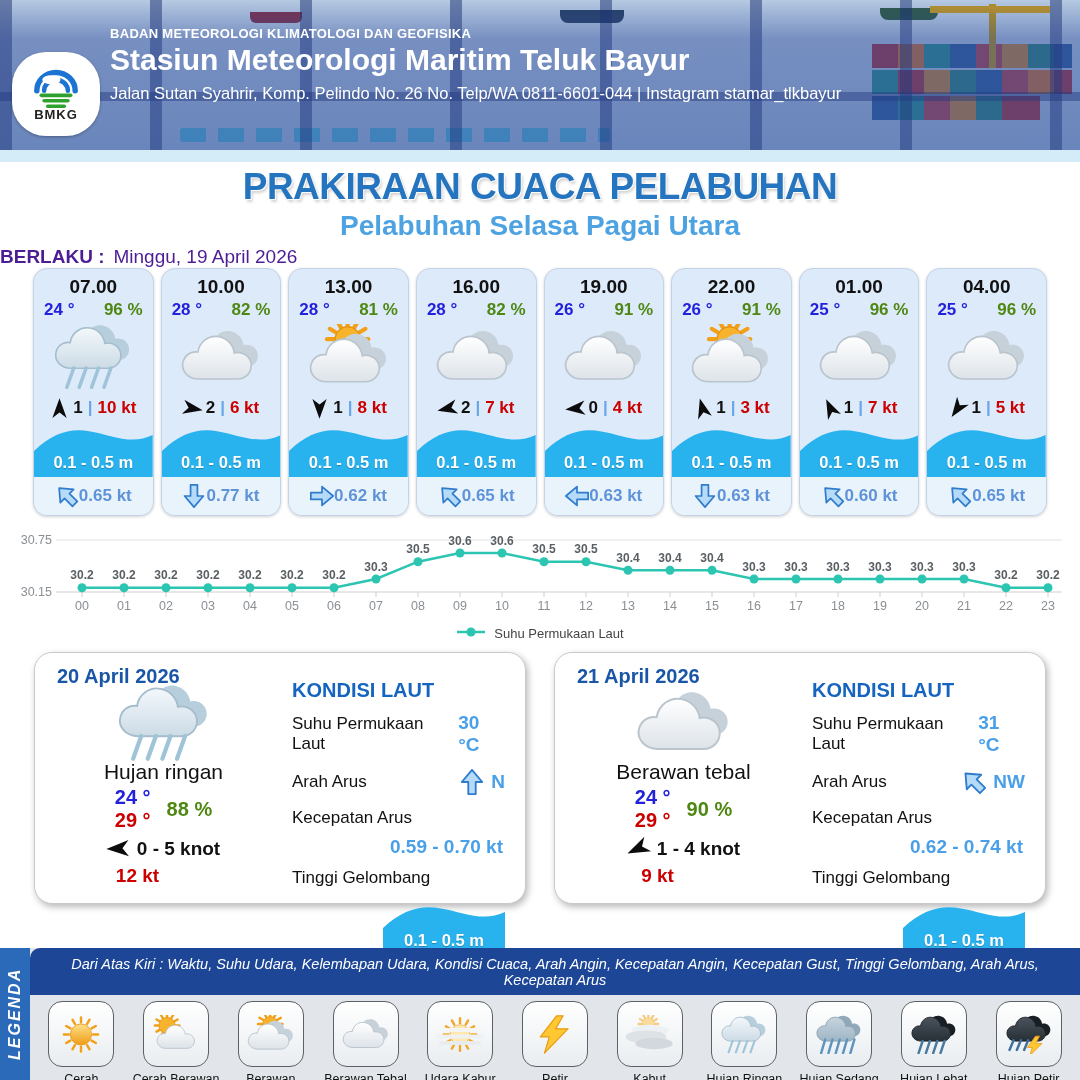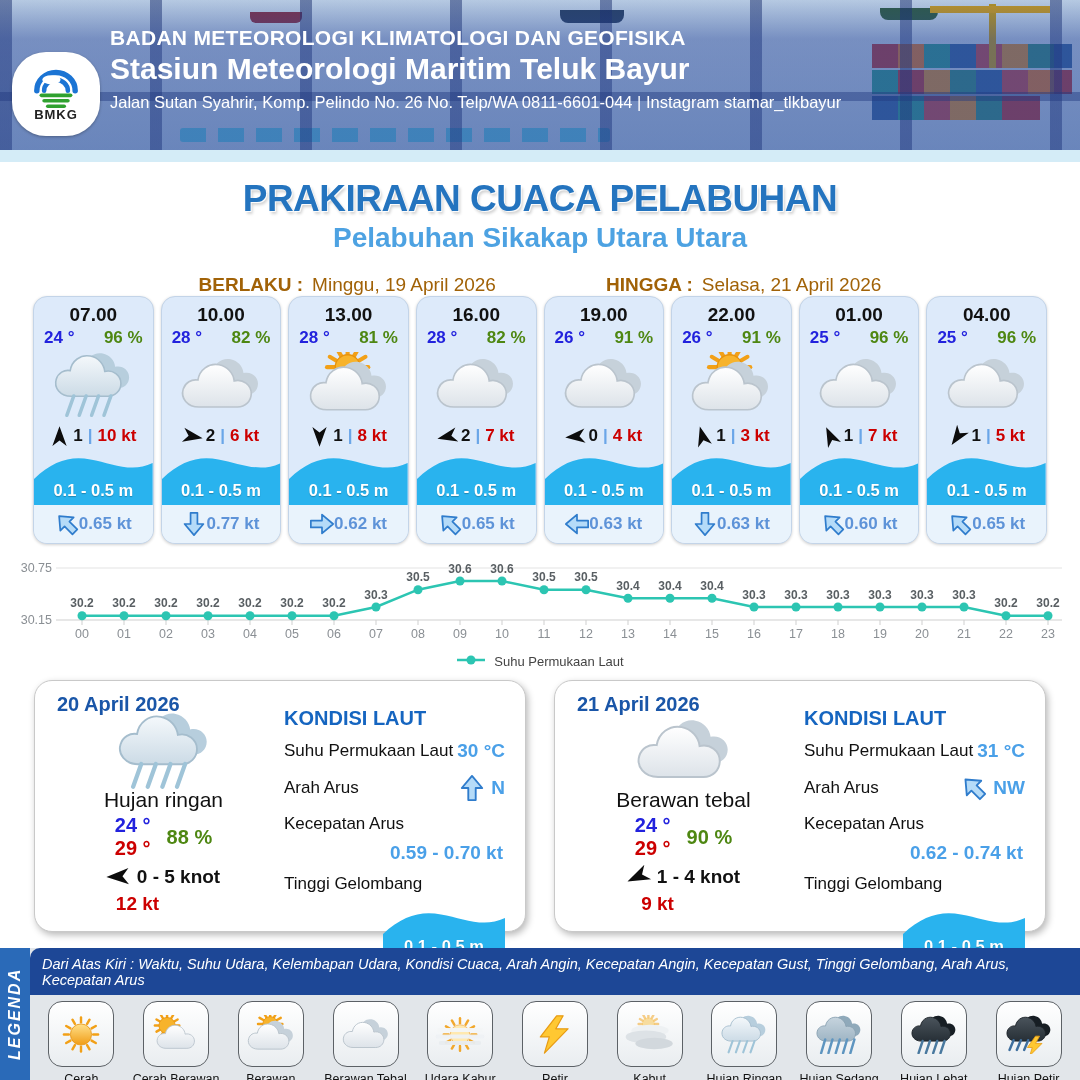--- a/index.html
+++ b/index.html
@@ -18,31 +18,31 @@
   .cont3{right:40px;top:96px;width:168px;height:24px;background:repeating-linear-gradient(90deg,#31669e 0 26px,#2a9d8f 26px 52px,#c04a4a 52px 78px,#d9902c 78px 104px,#2f8f7e 104px 130px,#b33939 130px 168px);}
   .crane-mast{right:84px;top:4px;width:7px;height:64px;background:#caa00f;}
   .crane-arm{right:30px;top:6px;width:120px;height:7px;background:#d7a312;}
   .chairs{left:180px;bottom:8px;width:430px;height:14px;background:repeating-linear-gradient(90deg,#45c0dd 0 26px,rgba(0,0,0,0) 26px 38px);opacity:.85;border-radius:3px;}
   .mullions{inset:0;background:repeating-linear-gradient(90deg,rgba(23,42,100,.5) 0 12px,rgba(0,0,0,0) 12px 150px);}
   .beam-h{left:0;right:0;top:92px;height:9px;background:rgba(23,42,100,.45);}
   .tint{inset:0;background:linear-gradient(rgba(43,70,152,.18),rgba(43,70,152,.52) 26%,rgba(43,70,152,.52));}
   .logo-pill{position:absolute;left:12px;top:52px;width:88px;height:84px;background:#fff;border-radius:34px;display:flex;flex-direction:column;align-items:center;justify-content:center;z-index:5;box-shadow:0 1px 3px rgba(0,0,0,.3);}
   .logo-text{font-size:13px;font-weight:bold;letter-spacing:1px;color:#222;margin-top:-2px;}
   .hero-text{position:absolute;left:110px;top:26px;z-index:4;color:#fff;}
-  .h-org{font-size:21px;font-weight:bold;letter-spacing:.3px;}
+  .h-org{font-size:13px;font-weight:bold;letter-spacing:.3px;}
   .h-station{font-size:30px;font-weight:bold;margin-top:2px;}
   .h-addr{font-size:16.5px;margin-top:7px;}
   .hero-strip{height:12px;background:#d4ecf7;}
 
   
-  .title-block{text-align:center;padding-top:16px;}
+  .title-block{text-align:center;padding-top:4px;}
   .main-title{font-size:37px;font-weight:800;color:#2474bf;letter-spacing:-.5px;margin:0;
     text-shadow:1px 1px 0 rgba(255,255,255,.9),2px 3px 3px rgba(0,0,0,.18);}
   .sub-title{font-size:28px;font-weight:bold;color:#4da2e2;margin:2px 0 0;}
-  .validity{display:flex;justify-content:center;gap:110px;margin-top:20px;font-size:19px;color:#a16207;}
+  .validity{display:flex;gap:110px;margin-top:4px;font-size:19px;color:#4c1d95;}
   .validity .pair{display:flex;gap:9px;align-items:baseline;}
   .v-label{font-weight:bold;}
 
   
   .date-label{margin:10px 0 4px 36px;font-size:19px;font-weight:bold;color:#1a56a8;}
   .cards-row{display:flex;gap:7px;padding:0 33px;height:248px;}
   .fcard{flex:1;background:#ddeafa;border:1px solid #c3d4e8;border-radius:14px;box-shadow:0 1px 3px rgba(0,0,0,.18);
     display:flex;flex-direction:column;overflow:hidden;}
   .c-time{text-align:center;font-size:19px;font-weight:bold;color:#111;margin-top:7px;}
   .c-meta{display:flex;justify-content:space-between;padding:2px 10px 0;font-size:17px;font-weight:bold;}
@@ -62,21 +62,21 @@
   .carrow path{fill:#b5dbf8;stroke:#2f7ccc;stroke-width:2;stroke-linejoin:round;}
 
   
   .chart-block{margin-top:8px;}
   #sst-chart{display:block;width:1080px;height:100px;}
   .chart-legend{display:flex;justify-content:center;align-items:center;gap:8px;font-size:13px;color:#444;height:18px;}
 
   
   .panels{display:flex;gap:28px;padding:10px 34px 0;}
   .panel{flex:1;background:#fff;border:1px solid #c9c9c9;border-radius:18px;box-shadow:2px 3px 7px rgba(0,0,0,.28);
-    padding:12px 16px;height:226px;display:flex;}
+    padding:12px 16px;height:226px;display:flex;gap:8px;}
   .p-left{width:225px;display:flex;flex-direction:column;align-items:center;}
   .p-date{align-self:flex-start;font-size:20px;font-weight:bold;color:#1a56a8;margin-left:6px;}
   .p-icon{margin:-4px 0 -2px;}
   .p-cond{font-size:21px;color:#111;}
   .p-temps{display:flex;align-items:center;gap:16px;margin-top:2px;}
   .p-tmin{color:#2222dd;font-weight:bold;font-size:20px;}
   .p-tmax{color:#cc0000;font-weight:bold;font-size:20px;}
   .p-hum{color:#4e8712;font-weight:bold;font-size:20px;}
   .p-wind{display:flex;align-items:center;gap:8px;font-size:19px;font-weight:bold;color:#111;margin-top:4px;}
   .p-wind .warrow{width:22px;height:25px;}
@@ -89,21 +89,21 @@
   .sea-dir .carrow{width:26px;height:28px;}
   .sea-val-line{text-align:right;padding-right:2px;margin:-4px 0 10px;}
   .wave-badge{margin-left:auto;width:122px;height:54px;position:relative;margin-top:0;}
   .wave-badge svg{display:block;width:100%;height:100%;}
   .wave-badge .c-wave-label{bottom:4px;}
 
   
   .legend{position:absolute;left:0;right:0;bottom:0;height:132px;display:flex;background:#e2e6ea;}
   .legend-side{width:30px;background:#2a6ab8;color:#fff;font-weight:bold;font-style:italic;font-size:16px;letter-spacing:2px;
     writing-mode:vertical-rl;transform:rotate(180deg);display:flex;align-items:center;justify-content:center;}
-  .legend-main{flex:1;display:flex;flex-direction:column;}
+  .legend-main{flex:1;display:flex;flex-direction:column;text-align:center;}
   .legend-note{background:#1d4796;color:#fff;font-style:italic;font-size:14.5px;padding:8px 12px 7px;border-top-left-radius:10px;}
   .legend-items{flex:1;display:flex;justify-content:space-around;align-items:flex-start;padding:6px 4px 0;}
   .legend-item{display:flex;flex-direction:column;align-items:center;width:92px;}
   .legend-box{width:64px;height:64px;border:1.5px solid #5c6166;border-radius:14px;background:linear-gradient(#ffffff,#e9edf0);
     display:flex;align-items:center;justify-content:center;}
   .legend-label{font-size:12.5px;color:#111;margin-top:5px;white-space:nowrap;}
   .wicon svg{display:block;}
 </style>
 </head>
 <body>
@@ -139,29 +139,25 @@
     <div class="hero-text">
       <div class="h-org">BADAN METEOROLOGI KLIMATOLOGI DAN GEOFISIKA</div>
       <div class="h-station">Stasiun Meteorologi Maritim Teluk Bayur</div>
       <div class="h-addr">Jalan Sutan Syahrir, Komp. Pelindo No. 26 No. Telp/WA 0811-6601-044 | Instagram stamar_tlkbayur</div>
     </div>
   </div>
   <div class="hero-strip"></div>
 
   <div class="title-block">
     <h1 class="main-title">PRAKIRAAN CUACA PELABUHAN</h1>
-    <h2 class="sub-title">Pelabuhan Sikakap Utara Utara</h2>
+    <h2 class="sub-title">Pelabuhan Selasa Pagai Utara</h2>
     <div class="validity">
       <span class="pair">
         <span class="v-label">BERLAKU :</span>
         <span class="v-value">Minggu, 19 April 2026</span>
-      </span>
-      <span class="pair">
-        <span class="v-label">HINGGA :</span>
-        <span class="v-value">Selasa, 21 April 2026</span>
       </span>
     </div>
   </div>
 
   <div class="cards-row">
       <div class="fcard">
       <div class="c-time">07.00</div>
       <div class="c-meta">
         <span class="c-temp">24 °</span>
         <span class="c-hum">96 %</span>

